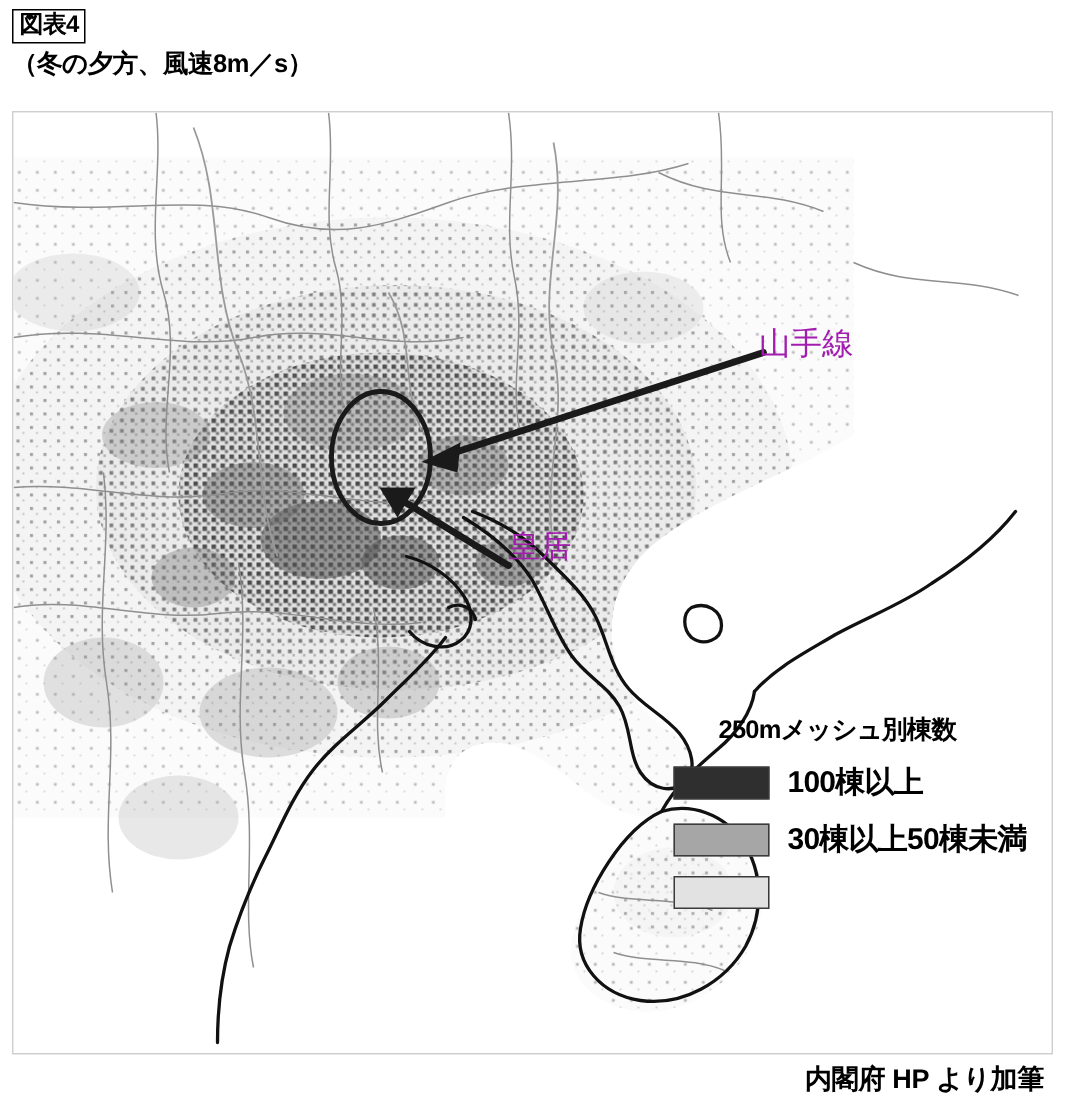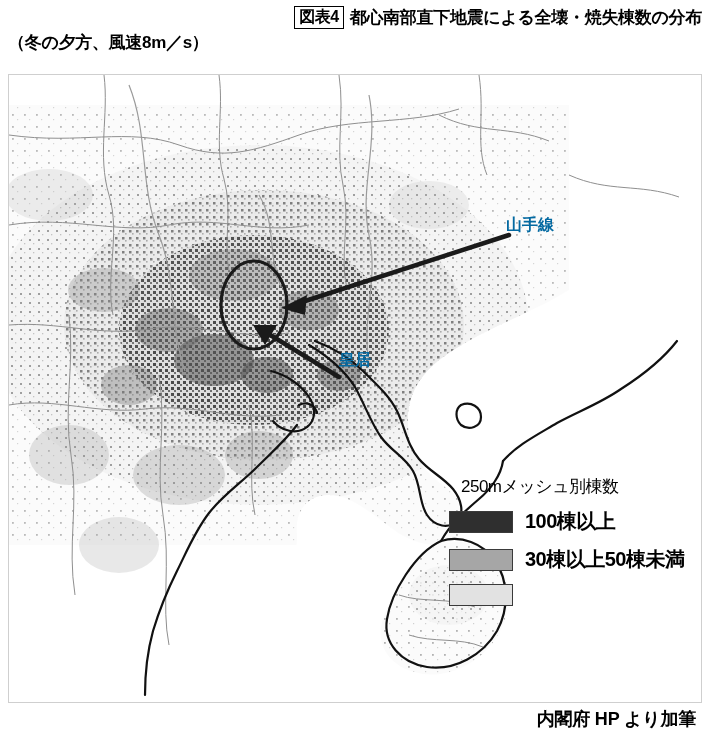--- a/index.html
+++ b/index.html
@@ -20,21 +20,20 @@
   #title-block {
     position: absolute;
     left: 8px;
     top: 6px;
     width: 694px;
   }
   .title-row {
     display: flex;
     align-items: flex-start;
     gap: 6px;
-    justify-content: flex-end;
   }
   #figure-badge {
     display: inline-block;
     border: 1.6px solid #000;
     padding: 1px 4px 2px 4px;
     font-size: 16px;
     font-weight: bold;
     line-height: 1.15;
     letter-spacing: -0.5px;
     white-space: nowrap;
@@ -69,47 +68,47 @@
   }
   #map-svg {
     position: absolute;
     left: 0;
     top: 0;
   }
 
   
   .anno-label {
     position: absolute;
-    font-size: 16px;
-    font-weight: bold;
+    font-size: 21px;
+    font-weight: normal;
     letter-spacing: 0px;
-    color: #0369a1;
+    color: #a21caf;
     white-space: nowrap;
   }
   #label-yamanote {
     left: 497px;
     top: 140px;
   }
   #label-kokyo {
     left: 330px;
     top: 275px;
   }
 
   
   #legend {
     position: absolute;
     left: 440px;
     top: 400px;
     width: 240px;
   }
   #legend-title {
     font-size: 17px;
-    font-weight: normal;
+    font-weight: bold;
     letter-spacing: -0.5px;
-    margin-left: 12px;
+    margin-left: 30px;
     margin-bottom: 10px;
     white-space: nowrap;
   }
   .legend-row {
     display: flex;
     align-items: center;
     margin-bottom: 11px;
   }
   .legend-swatch {
     width: 62px;
@@ -135,21 +134,20 @@
     letter-spacing: -0.2px;
     white-space: nowrap;
   }
 </style>
 </head>
 <body>
 
 <div id="title-block">
   <div class="title-row">
     <span id="figure-badge">図表4</span>
-    <span id="title-main">都心南部直下地震による全壊・焼失棟数の分布</span>
   </div>
   <div id="title-sub">（冬の夕方、風速8m／s）</div>
 </div>
 
 <div id="map-frame">
 
   <svg id="map-svg" width="692" height="627" viewBox="0 0 692 627">
     <defs>
 
       <pattern id="mesh-dense" width="6" height="6" patternUnits="userSpaceOnUse">

